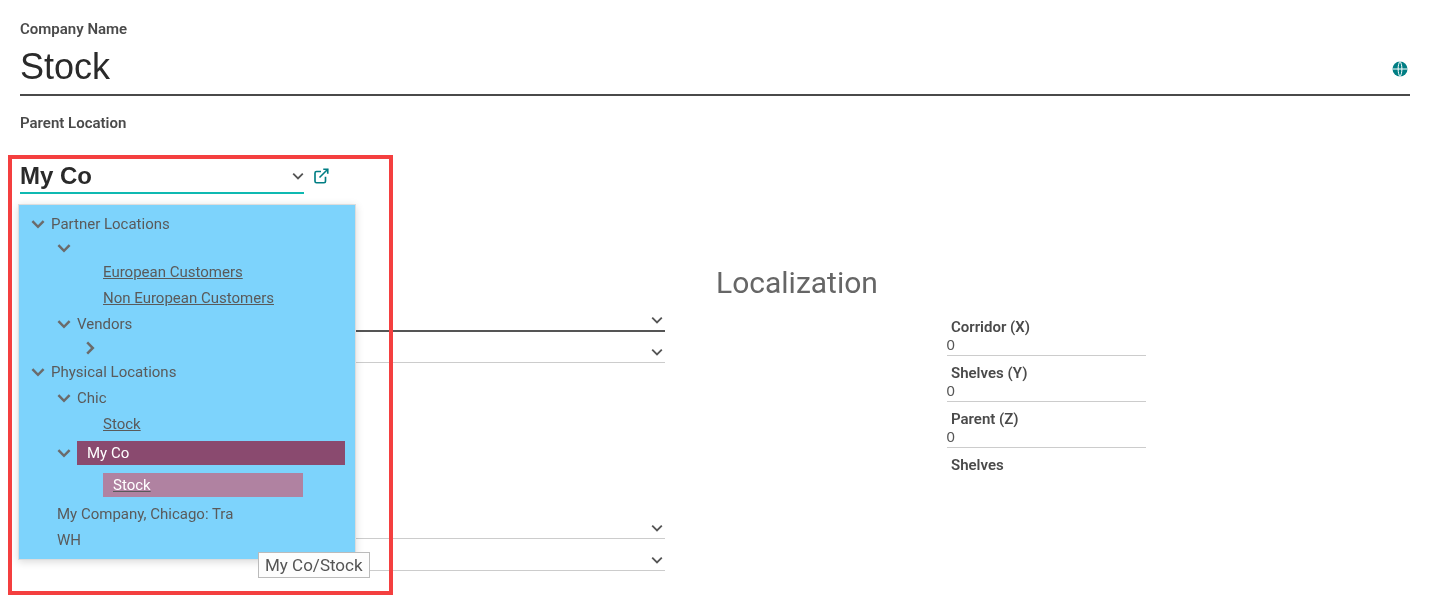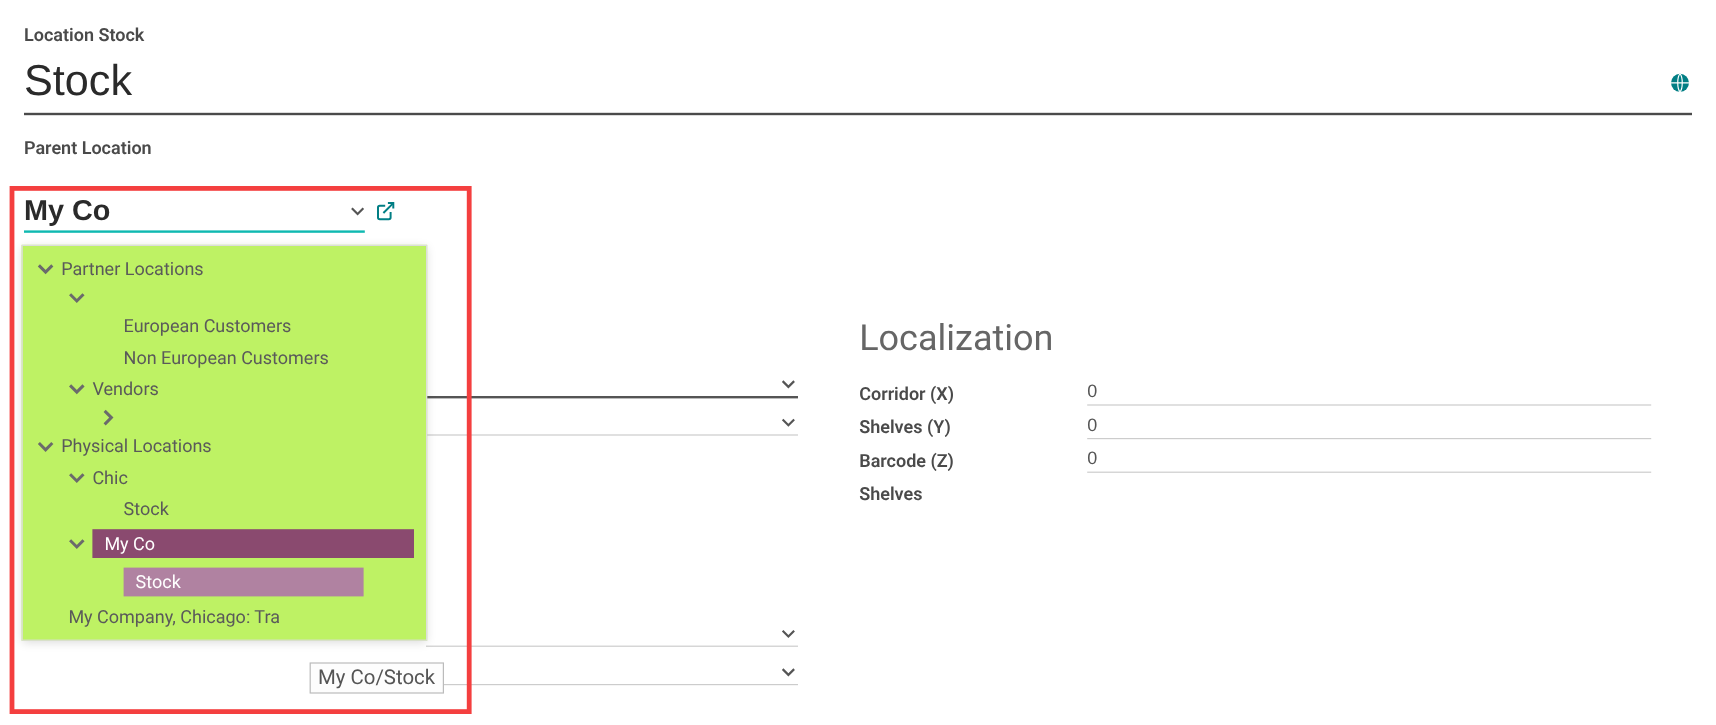--- a/index.html
+++ b/index.html
@@ -87,21 +87,21 @@
       width: 385px;
       height: 440px;
       pointer-events: none;
       z-index: 50;
     }
     .dropdown-panel {
       position: absolute;
       top: 204px;
       left: 18px;
       width: 338px;
-      background: #bef264;
+      background: #7dd3fc;
       border: 1px solid #ddd;
       box-shadow: 0 2px 8px rgba(0,0,0,.15);
       z-index: 10;
       font-size: 15px;
       padding: 6px 0;
       color: #5a5a5a;
     }
     .dd-item {
       display: flex;
       align-items: center;
@@ -111,21 +111,21 @@
     }
     .dd-item .chev {
       width: 14px;
       height: 14px;
       margin-right: 6px;
       flex-shrink: 0;
       color: #6b6b6b;
     }
     .dd-item.lvl-0 { padding-left: 12px; }
     .dd-item.lvl-1 { padding-left: 38px; }
-    .dd-item.lvl-2 { padding-left: 64px; }
+    .dd-item.lvl-2 { padding-left: 64px; text-decoration: underline; }
     .dd-item.lvl-2.noicon { padding-left: 84px; }
     .dd-item.selected-parent .lbl {
       background: #8a4a6f;
       color: #fff;
       padding: 3px 10px;
       flex: 1;
     }
     .dd-item.selected-child .lbl {
       background: #b082a1;
       color: #fff;
@@ -154,20 +154,21 @@
     .localization-title {
       font-size: 30px;
       font-weight: 400;
       color: #666;
       margin-bottom: 18px;
     }
     .loc-row {
       display: flex;
       align-items: center;
       margin-bottom: 8px;
+      flex-direction: column;
     }
     .loc-label {
       width: 190px;
       font-size: 15px;
       font-weight: 600;
       color: #4a4a4a;
     }
     .loc-value {
       flex: 1;
       border: none;
@@ -186,21 +187,21 @@
       display: flex;
       align-items: center;
       justify-content: flex-end;
       padding: 4px 2px;
     }
     .hidden-field .caret-down { color: #555; }
   </style>
 </head>
 <body>
 
-<div class="label">Location Stock</div>
+<div class="label">Company Name</div>
 <div class="location-name-row">
   <input class="location-name-input" value="Stock" style="">
   <span>
     <svg class="globe-icon" viewBox="0 0 24 24" fill="currentColor">
         <circle cx="12" cy="12" r="9" fill="currentColor"></circle>
         <path d="M3 12h18M12 3c3 3 3 15 0 18M12 3c-3 3-3 15 0 18" stroke="#fff" stroke-width="1.2" fill="none"></path>
       </svg>
   </span>
 </div>
 
@@ -277,20 +278,23 @@
         <path d="M1 3l4 4 4-4" stroke="currentColor" stroke-width="1.8" fill="none"></path>
       </svg>
       <span class="lbl">My Co</span>
     </div>
     <div class="dd-item lvl-2 noicon selected-child">
       <span class="lbl">Stock</span>
     </div>
     <div class="dd-item lvl-1">
       <span class="lbl">My Company, Chicago: Tra</span>
     </div>
+    <div class="dd-item lvl-1">
+      <span class="lbl">WH</span>
+    </div>
   </div>
 
 <div class="tooltip">My Co/Stock</div>
 
 <div class="hidden-field" style="top:310px; border-bottom:2px solid #555;">
   <svg class="caret-down" viewBox="0 0 10 10">
       <path d="M1 3l4 4 4-4" stroke="currentColor" stroke-width="1.5" fill="none"></path>
     </svg>
 </div>
 <div class="hidden-field" style="top:342px; border-bottom:1px solid #ccc;">
@@ -313,20 +317,20 @@
   <div class="localization-title">Localization</div>
   <div class="loc-row">
     <div class="loc-label">Corridor (X)</div>
     <input class="loc-value" value="0" style="">
   </div>
   <div class="loc-row">
     <div class="loc-label">Shelves (Y)</div>
     <input class="loc-value" value="0" style="">
   </div>
   <div class="loc-row">
-    <div class="loc-label">Barcode (Z)</div>
+    <div class="loc-label">Parent (Z)</div>
     <input class="loc-value" value="0" style="">
   </div>
   <div class="loc-row">
     <div class="loc-label">Shelves</div>
     <input class="loc-value" style="border-bottom: none;" value="">
   </div>
 </div>
 
 </body></html>

